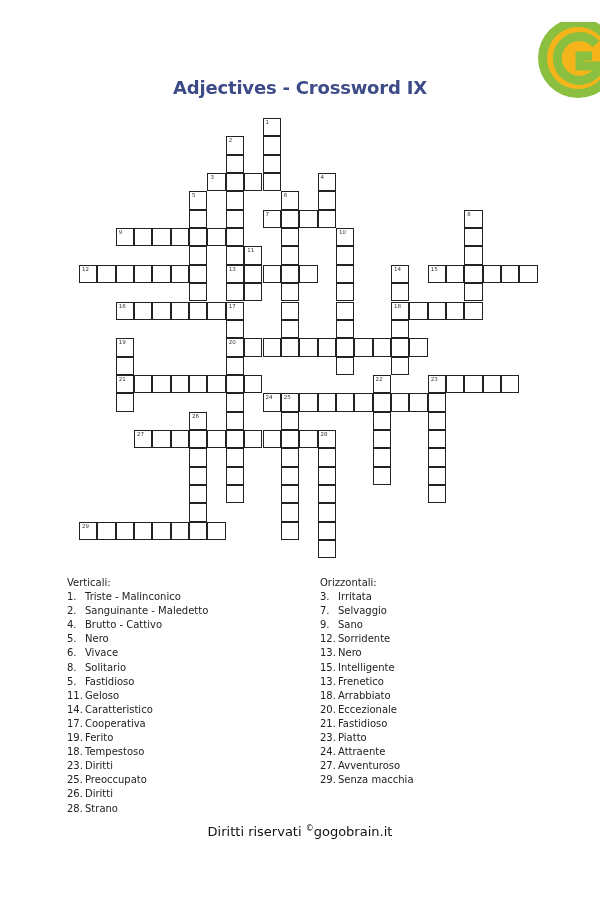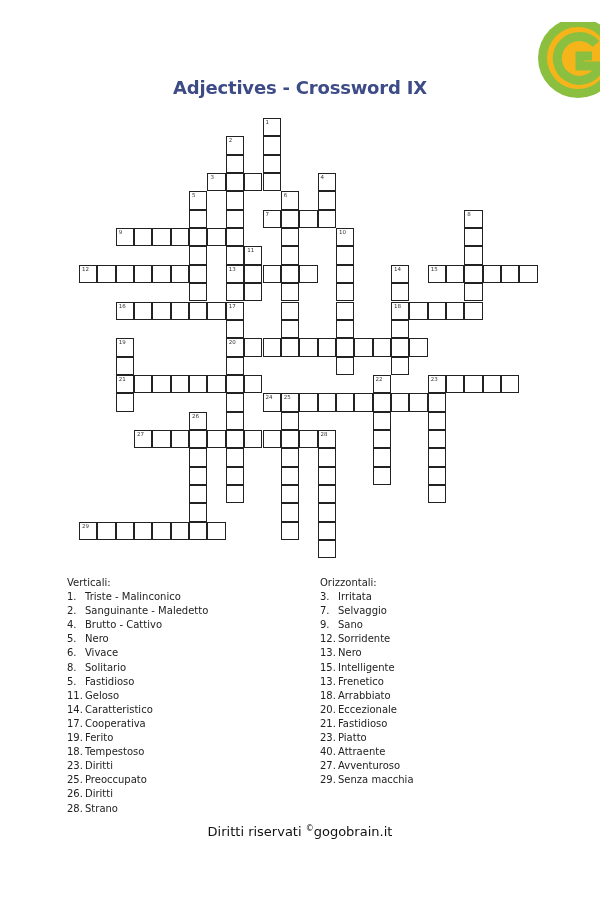--- a/index.html
+++ b/index.html
@@ -294,21 +294,21 @@
       <div class="clue"><span class="n">7.</span><span>Selvaggio</span></div>
       <div class="clue"><span class="n">9.</span><span>Sano</span></div>
       <div class="clue"><span class="n">12.</span><span>Sorridente</span></div>
       <div class="clue"><span class="n">13.</span><span>Nero</span></div>
       <div class="clue"><span class="n">15.</span><span>Intelligente</span></div>
       <div class="clue"><span class="n">13.</span><span>Frenetico</span></div>
       <div class="clue"><span class="n">18.</span><span>Arrabbiato</span></div>
       <div class="clue"><span class="n">20.</span><span>Eccezionale</span></div>
       <div class="clue"><span class="n">21.</span><span>Fastidioso</span></div>
       <div class="clue"><span class="n">23.</span><span>Piatto</span></div>
-      <div class="clue"><span class="n">40.</span><span>Attraente</span></div>
+      <div class="clue"><span class="n">24.</span><span>Attraente</span></div>
       <div class="clue"><span class="n">27.</span><span>Avventuroso</span></div>
       <div class="clue"><span class="n">29.</span><span>Senza macchia</span></div>
     </div>
 </div>
 
 <div class="footer">
   <span>Diritti riservati </span><sup>©</sup><span>gogobrain.it</span>
 </div>
 
 </body></html>

